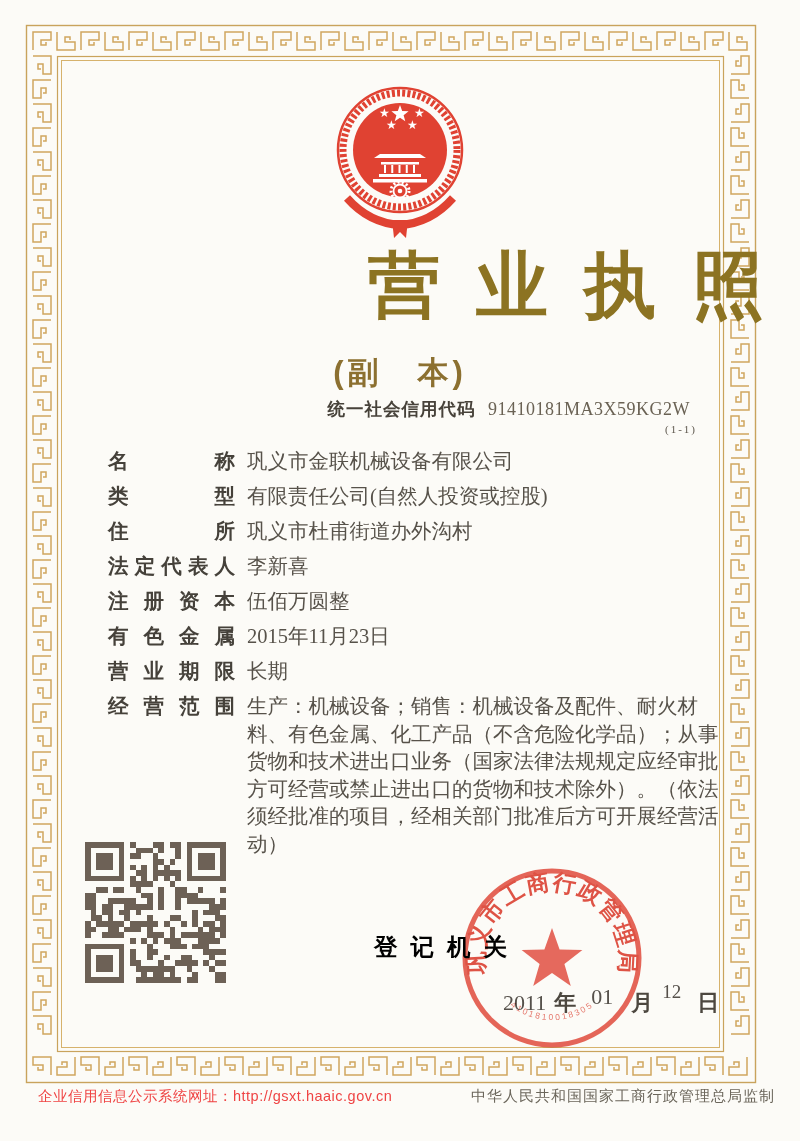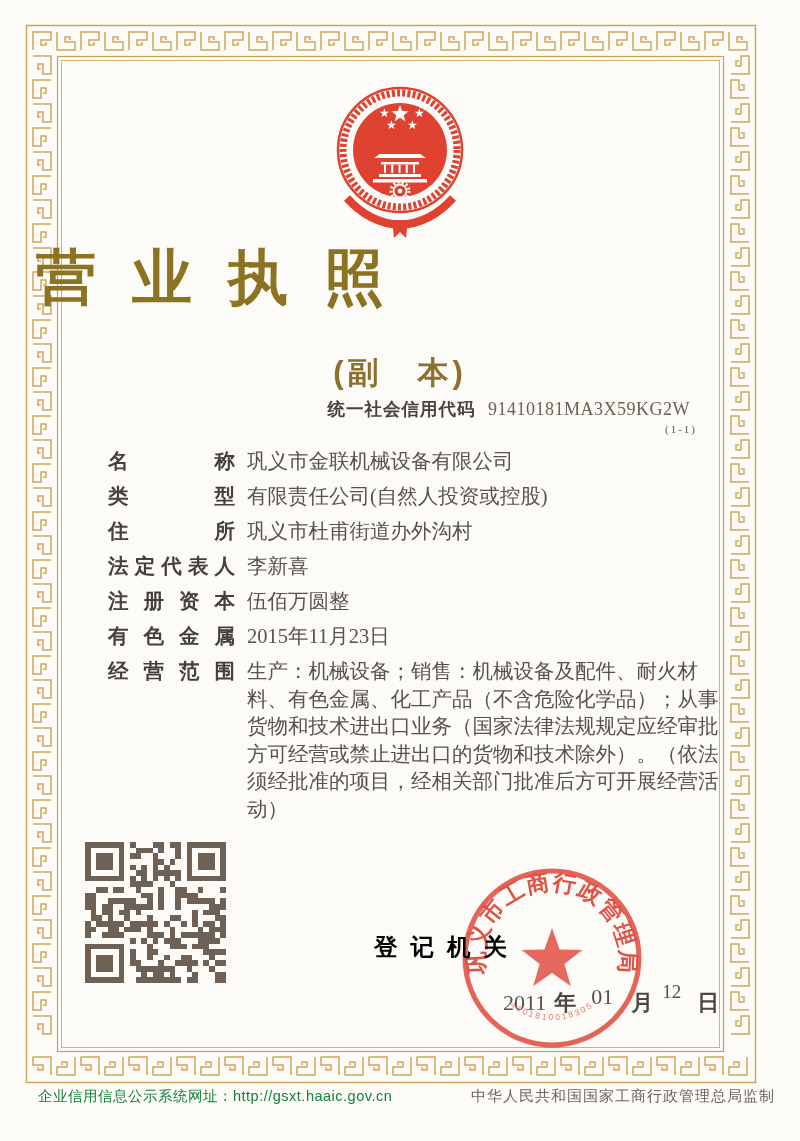--- a/index.html
+++ b/index.html
@@ -4,22 +4,22 @@
 <style>
   html,body{margin:0;padding:0;}
   body{width:800px;height:1141px;background:#f6f3ea;font-family:"Liberation Sans",sans-serif;}
   .page{position:relative;width:800px;height:1141px;background:#fcfbf7;overflow:hidden;}
   svg{display:block;}
 
   .border-svg{position:absolute;left:0;top:0;}
 
   .emblem{position:absolute;left:317px;top:70px;}
 
-  .title{position:absolute;left:0;right:0;top:238px;text-align:left;
-         font-size:60px;font-weight:900;color:#8c7322;letter-spacing:36px;padding-left:36px;
+  .title{position:absolute;left:0;right:0;top:238px;text-align:right;
+         font-size:72px;font-weight:900;color:#8c7322;letter-spacing:36px;padding-left:52px;
          font-family:"Liberation Sans",sans-serif;}
   .subtitle{position:absolute;left:0;right:0;top:352px;text-align:center;
             font-size:31px;font-weight:700;color:#8c7030;letter-spacing:4px;}
 
   .code-line{position:absolute;top:397px;right:110px;white-space:nowrap;}
   .code-label{font-size:17.5px;font-weight:700;color:#47423a;letter-spacing:1px;}
   .code-value{font-family:"Liberation Serif",serif;font-size:18px;color:#6a6254;letter-spacing:.5px;margin-left:8px;}
   .page-note{position:absolute;top:423px;right:103px;font-family:"Liberation Serif",serif;
              font-size:11px;color:#5d574d;letter-spacing:2px;}
 
@@ -40,21 +40,21 @@
   .date .num{font-family:"Liberation Serif",serif;color:#55504a;position:relative;}
   .date .u{font-weight:700;letter-spacing:1px;}
   .d-year{margin-right:8px;}
   .d-yu{margin-right:14px;}
   .d-month{top:-6px;margin-right:18px;}
   .d-mu{margin-right:8px;}
   .d-day{top:-12px;font-size:19px;margin-right:16px;}
 
   .stamp{position:absolute;left:452px;top:858px;z-index:5;mix-blend-mode:multiply;opacity:.92;}
 
-  .footer-left{position:absolute;left:38px;top:1087px;font-size:14.5px;color:#15803d;letter-spacing:.5px;}
+  .footer-left{position:absolute;left:38px;top:1087px;font-size:14.5px;color:#ef4444;letter-spacing:.5px;}
   .footer-right{position:absolute;right:25px;top:1087px;font-size:15px;color:#6b665b;letter-spacing:1px;}
 </style>
 </head>
 <body>
 
 <div class="page">
 
   <svg id="border-svg" class="border-svg" width="800" height="1141" viewBox="0 0 800 1141">
     <rect x="26.5" y="25.5" width="729" height="1057" fill="none" stroke="#c9a35c" stroke-width="1.4"></rect>
     <rect x="57.5" y="56.5" width="666" height="995" fill="none" stroke="#c9a35c" stroke-width="1.2"></rect>
@@ -266,20 +266,24 @@
         <div class="flabel">法定代表人</div>
         <div class="fvalue">李新喜</div>
       </div>
       <div class="frow">
         <div class="flabel">注册资本</div>
         <div class="fvalue">伍佰万圆整</div>
       </div>
       <div class="frow">
         <div class="flabel">有色金属</div>
         <div class="fvalue">2015年11月23日</div>
+      </div>
+      <div class="frow">
+        <div class="flabel">营业期限</div>
+        <div class="fvalue">长期</div>
       </div>
       <div class="frow">
         <div class="flabel">经营范围</div>
         <div class="fvalue">生产：机械设备；销售：机械设备及配件、耐火材料、有色金属、化工产品（不含危险化学品）；从事货物和技术进出口业务（国家法律法规规定应经审批方可经营或禁止进出口的货物和技术除外）。（依法须经批准的项目，经相关部门批准后方可开展经营活动）</div>
       </div>
     </div>
 
   <div id="qr" class="qr">
       <svg width="141" height="141" viewBox="0 0 25 25" shape-rendering="crispEdges">
         <rect x="0" y="0" width="1" height="1" fill="#6d6156"></rect>

